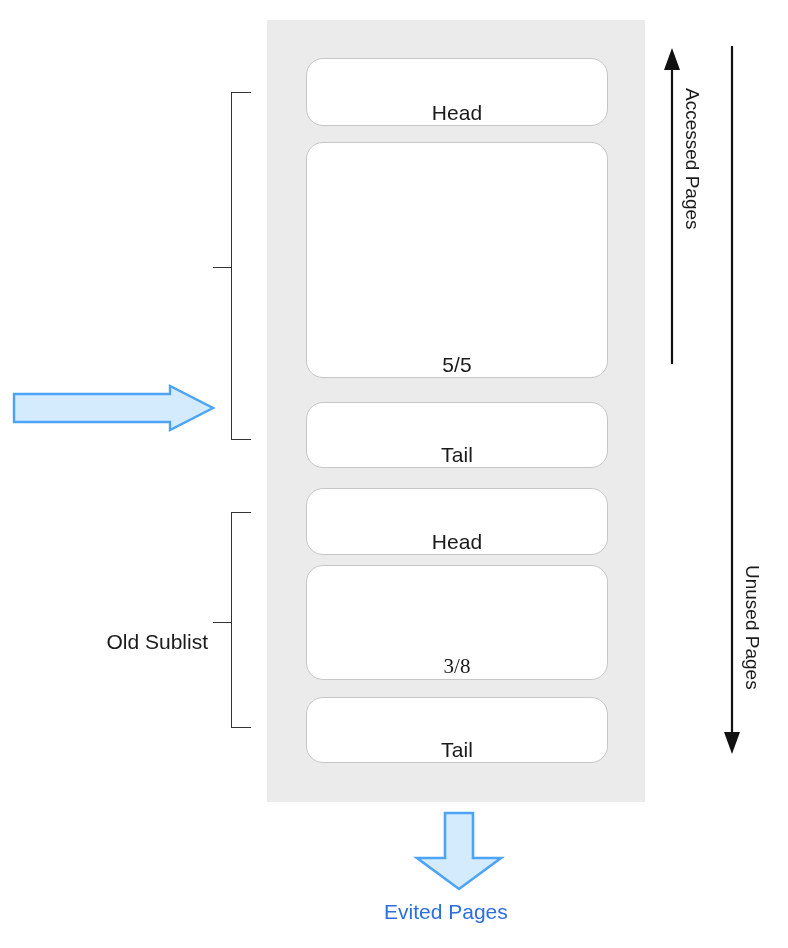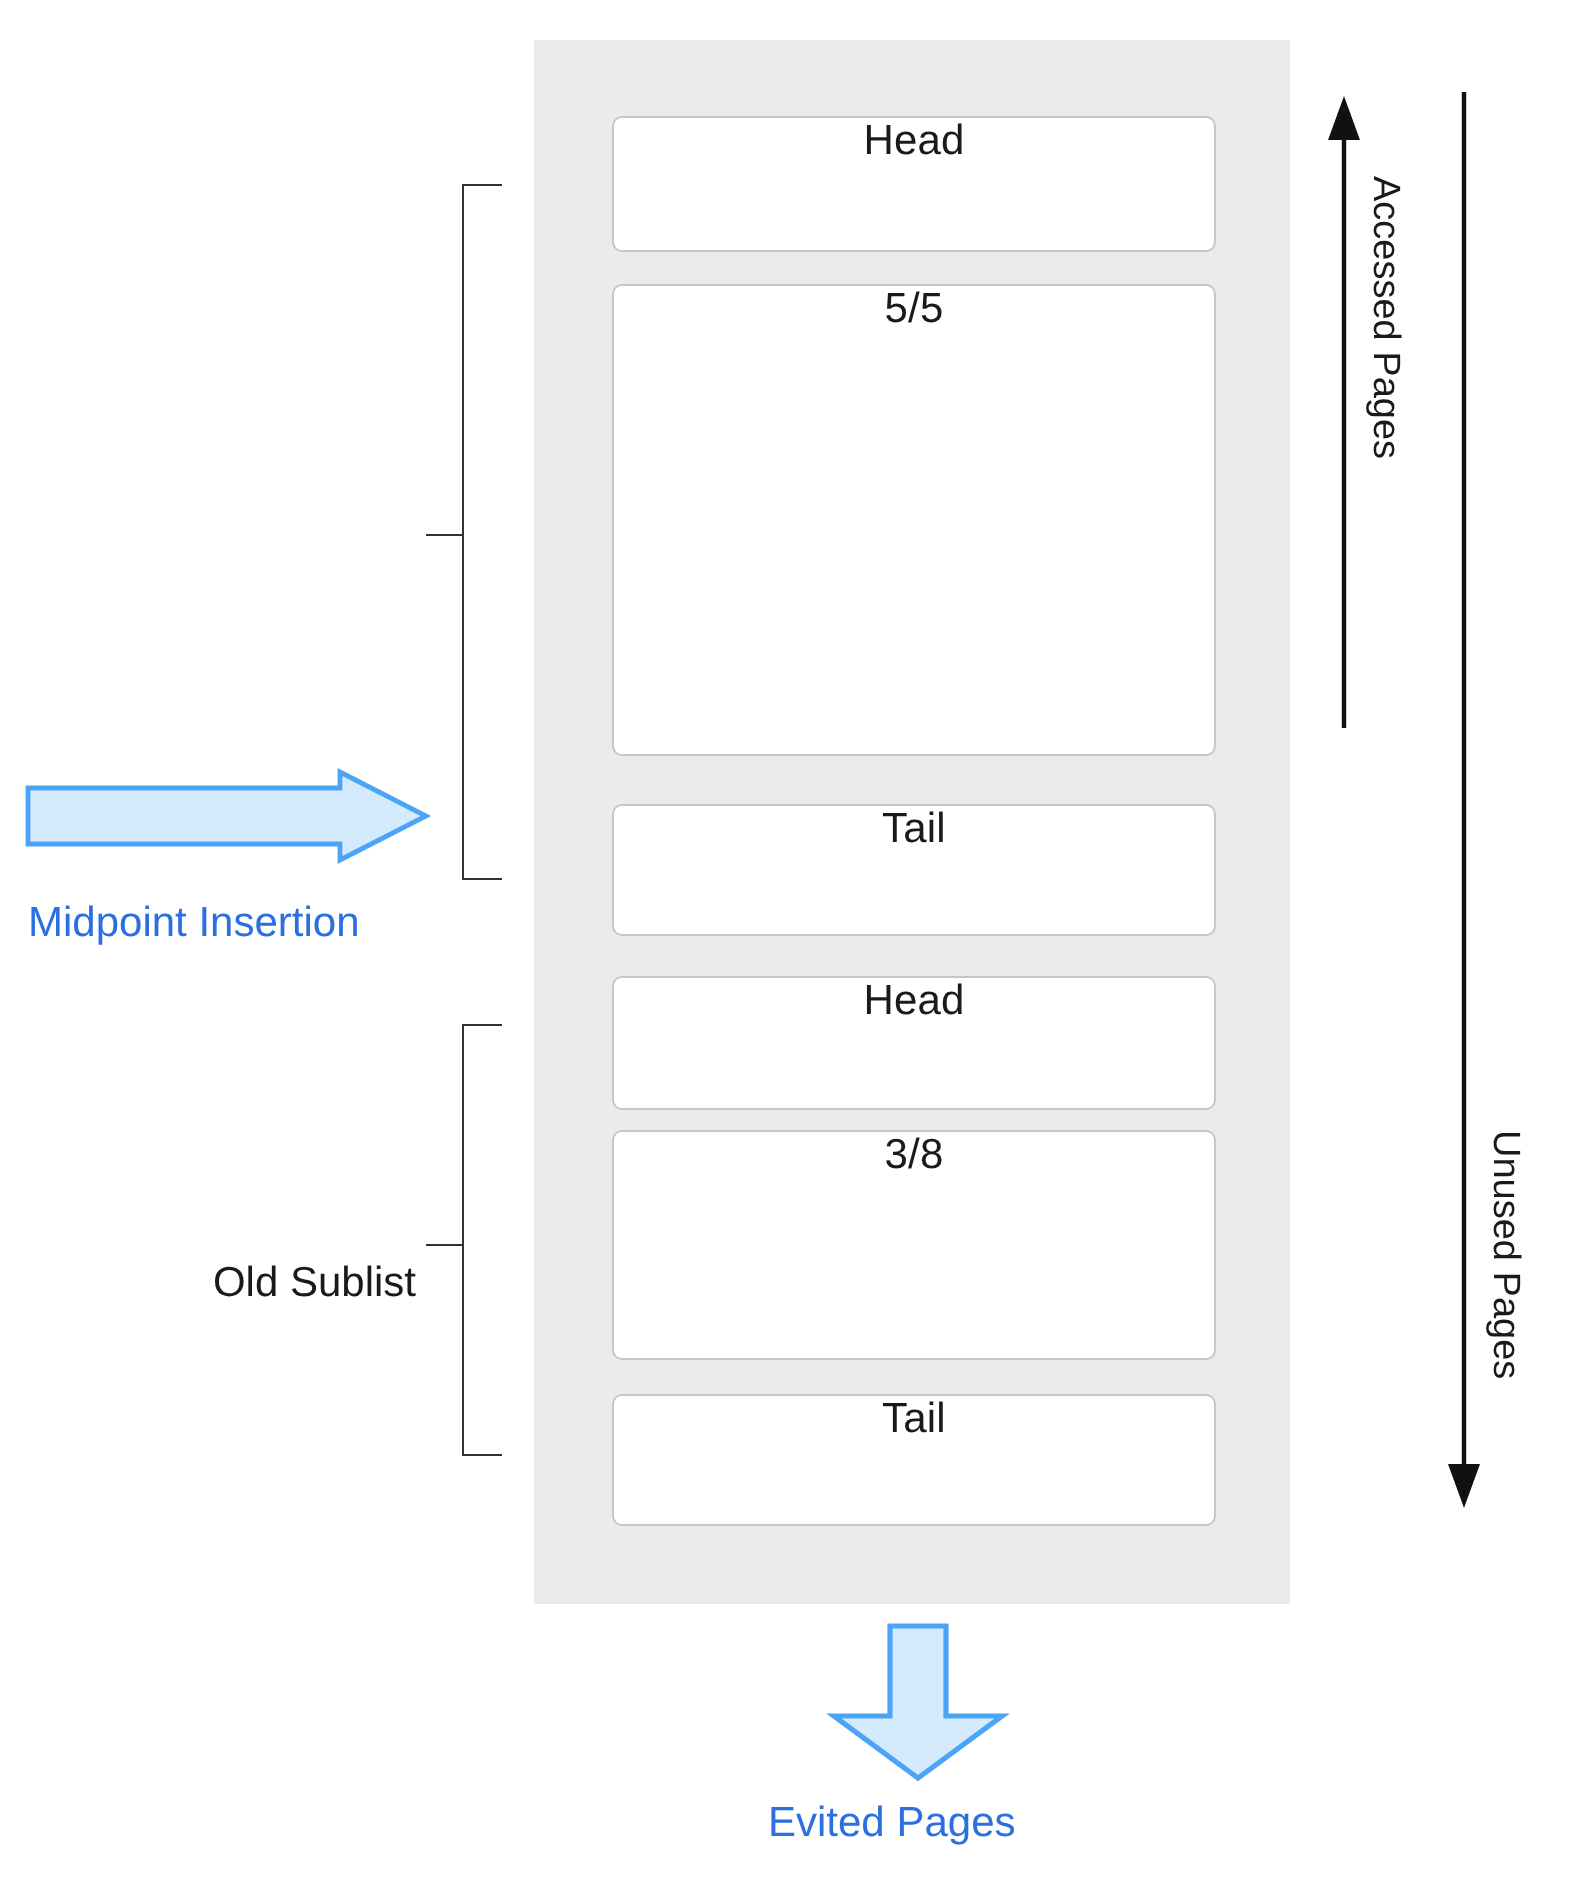--- a/index.html
+++ b/index.html
@@ -29,23 +29,23 @@
     background: #ebebeb;
   }
 
   
   .node {
     position: absolute;
     left: 306px;
     width: 302px;
     background: #ffffff;
     border: 1px solid #c6c6c6;
-    border-radius: 5px;
+    border-radius: 17px;
     display: flex;
-    align-items: flex-start;
+    align-items: flex-end;
     justify-content: center;
     color: #1a1a1a;
     font-size: 21px;
     letter-spacing: .1px;
   }
 
   
   .bracket {
     position: absolute;
     border-left: 1.6px solid #333;
@@ -103,39 +103,38 @@
   </div>
 
   <div class="node" style="top:402px;height:66px;">
     <span>Tail</span>
   </div>
 
   <div class="node" style="top:488px;height:67px;">
     <span>Head</span>
   </div>
 
-  <div class="node" style="top:565px;height:115px;">
+  <div class="node" style="top:565px;height:115px;font-family:Liberation Serif, serif;">
     <span>3/8</span>
   </div>
 
   <div class="node" style="top:697px;height:66px;">
     <span>Tail</span>
   </div>
 
   <div class="bracket" style="left:231px;top:92px;height:348px;"></div>
   <div class="bracket-stub" style="left:213px;top:267px;"></div>
 
   <div class="bracket" style="left:231px;top:512px;height:216px;"></div>
   <div class="bracket-stub" style="left:213px;top:622px;"></div>
   <div class="side-label" style="left:30px;top:610px;width:178px;margin-top:20px;">Old Sublist</div>
 
   <svg class="blue-arrow" style="left:12px;top:384px;" width="204" height="48" viewBox="0 0 204 48">
     <polygon points="2,10 158,10 158,2 201,24 158,46 158,38 2,38" fill="#d3ebfc" stroke="#4da3f5" stroke-width="2.4" stroke-linejoin="miter"></polygon>
   </svg>
-  <div class="blue-caption" style="left:14px;top:450px;">Midpoint Insertion</div>
 
   <svg class="blue-arrow" style="left:413px;top:810px;" width="92" height="82" viewBox="0 0 92 82">
     <polygon points="32,3 60,3 60,48 88,48 46,79 4,48 32,48" fill="#d3ebfc" stroke="#4da3f5" stroke-width="2.6" stroke-linejoin="miter"></polygon>
   </svg>
   <div class="blue-caption" style="left:384px;top:900px;">Evited Pages</div>
 
   <svg class="axis" style="left:659px;top:46px;" width="26" height="320" viewBox="0 0 26 320">
     <line x1="13" y1="318" x2="13" y2="18" stroke="#111" stroke-width="2.2"></line>
     <polygon points="13,2 21,24 5,24" fill="#111"></polygon>
   </svg>

